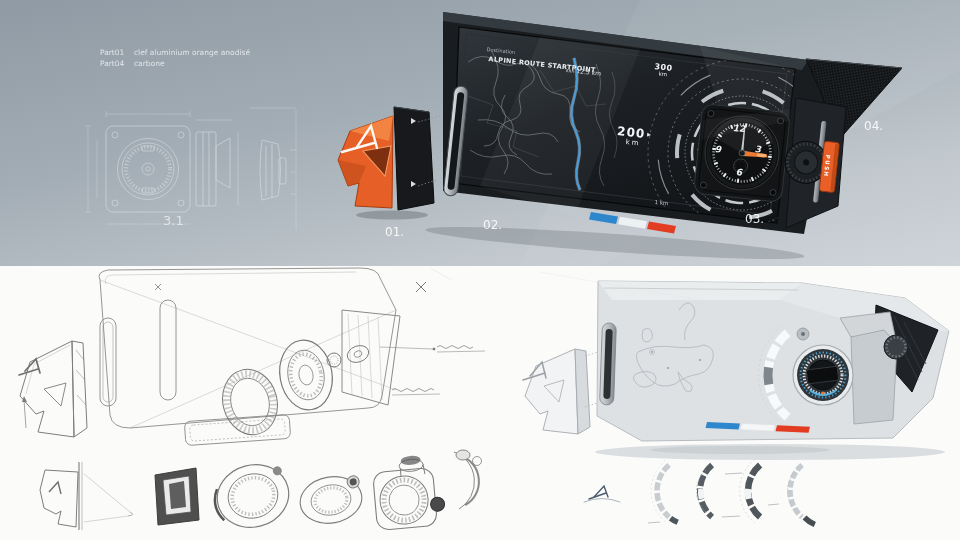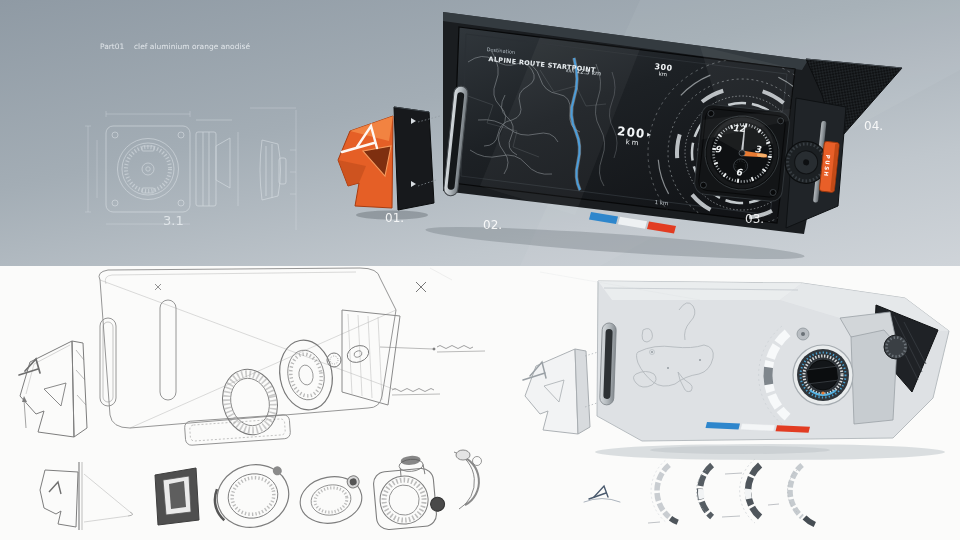--- a/index.html
+++ b/index.html
@@ -4,21 +4,21 @@
 <style>
   html,body{margin:0;padding:0;background:#555;}
   .canvas{position:relative;width:960px;height:540px;overflow:hidden;
     font-family:"DejaVu Sans","Liberation Sans",sans-serif;}
   .top-sec{position:absolute;left:0;top:0;width:960px;height:266px;
     background:linear-gradient(168deg,#8f9aa4 0%,#a3adb5 40%,#c0c7cd 75%,#cfd4d9 100%);}
   .bot-sec{position:absolute;left:0;top:266px;width:960px;height:274px;background:#fbfbfa;}
   svg.art{position:absolute;left:0;top:0;}
   .t{position:absolute;white-space:nowrap;transform-origin:0 0;}
   
-  .t-parts{left:100px;top:42px;font-size:7.5px;line-height:10.5px;color:#eef2f5;opacity:.85;}
+  .t-parts{left:100px;top:48px;font-size:7.5px;line-height:10.5px;color:#eef2f5;opacity:.85;}
   .part-id{display:inline-block;width:34px;}
   .t-ref31{left:163px;top:213px;font-size:13px;color:#eaeff2;opacity:.8;}
   .t-dest-label{left:487px;top:46px;font-size:5px;color:#aeb8bf;transform:rotate(6deg);}
   .t-dest-value{left:489px;top:55px;font-size:6.5px;font-weight:bold;letter-spacing:.3px;color:#e9eef1;transform:rotate(6deg);}
   .t-next{left:566px;top:66px;font-size:6px;color:#dfe6ea;transform:rotate(6deg);}
   .t-next .mtn{font-size:5px;letter-spacing:-1px;color:#c9d1d6;margin-right:3px;}
   .t-range{left:655px;top:62px;text-align:center;transform:rotate(6deg);color:#f1f4f6;}
   .t-range .big{font-size:8px;font-weight:bold;letter-spacing:.5px;}
   .t-range .unit{font-size:5.5px;margin-top:-1px;}
   .t-speed{left:618px;top:124px;text-align:center;transform:rotate(6deg);color:#f3f6f8;}
@@ -26,21 +26,21 @@
   .t-speed .big{font-size:12px;font-weight:bold;letter-spacing:1px;}
   .t-speed .ptr{font-size:5px;color:#e9edef;}
   .t-speed .unit{font-size:7px;letter-spacing:2px;margin-top:-1px;}
   .t-scale{left:655px;top:199px;font-size:5.5px;color:#c6cdd2;transform:rotate(6deg);}
   .cnum{font-size:9px;font-weight:bold;font-style:italic;color:#f0f3f4;transform:rotate(6deg);}
   .t-cn12{left:734px;top:123px;}
   .t-cn3{left:756px;top:144px;}
   .t-cn6{left:737px;top:167px;}
   .t-cn9{left:716px;top:144px;}
   .callout{font-size:12px;color:rgba(255,255,255,.88);}
-  .t-c01{left:385px;top:211px;}
+  .t-c01{left:385px;top:225px;}
   .t-c02{left:483px;top:218px;text-align:center;}
   .t-c03{left:737px;top:212px;margin-left:8px;}
   .t-c04{left:864px;top:119px;}
   .t-push{left:822px;top:142px;width:15px;height:48px;writing-mode:vertical-rl;
     display:flex;align-items:center;justify-content:center;font-size:5.5px;font-weight:bold;
     letter-spacing:1.5px;color:#fff;transform:rotate(6deg);}
 </style>
 </head>
 <body>
 
@@ -212,20 +212,21 @@
         <circle cx="806" cy="163" r="18.5" fill="none" stroke="#383e43" stroke-width="3" stroke-dasharray="1.6 2.1"></circle>
         <circle cx="806" cy="163" r="11.5" fill="#282d31" stroke="#101214" stroke-width="1"></circle>
         <circle cx="806" cy="163" r="3" fill="#0d0f11"></circle>
         <rect x="822" y="140" width="15" height="50" rx="3" fill="#e85f28" stroke="#98370e" stroke-width="1"></rect>
         <rect x="833" y="141" width="3.5" height="48" rx="1.5" fill="#c24a17"></rect>
       </g>
     </svg>
 
     <div class="t t-parts">
       <div><span class="part-id">Part01</span><span>clef aluminium orange anodisé</span></div>
+      <div><span class="part-id">Part04</span><span>carbone</span></div>
     </div>
     <div class="t t-ref31">3.1</div>
     <div class="t t-dest-label">Destination</div>
     <div class="t t-dest-value">ALPINE ROUTE STARTPOINT</div>
     <div class="t t-next"><span class="mtn">∧∧∧</span><span>12.5 km</span></div>
     <div class="t t-range">
       <div class="big">300</div>
       <div class="unit">km</div>
     </div>
     <div class="t t-speed">

